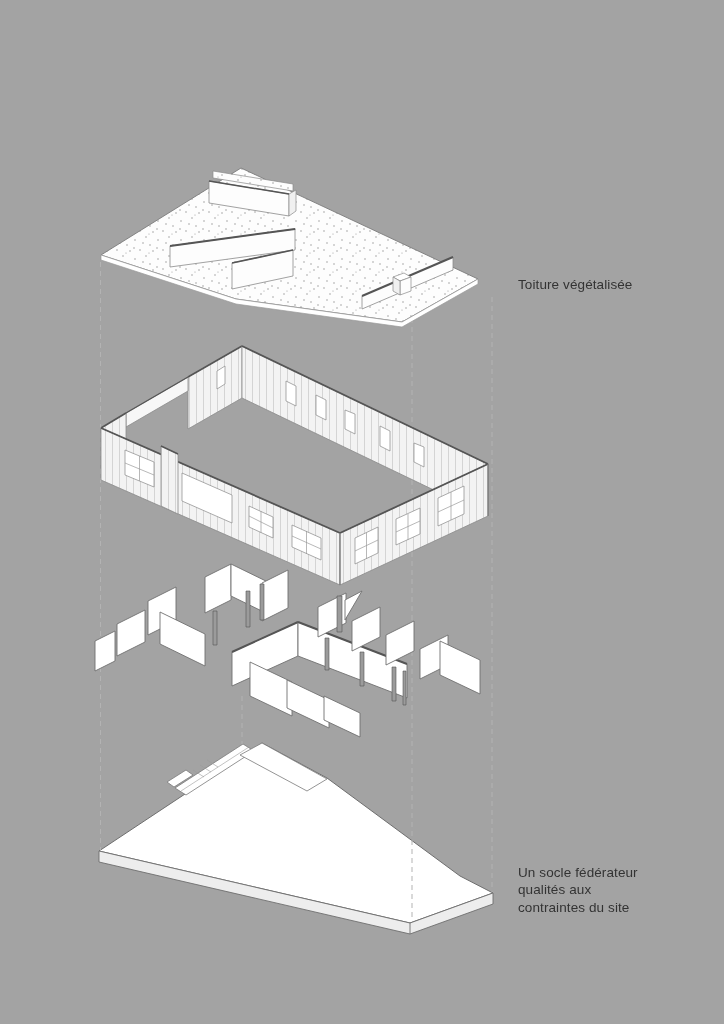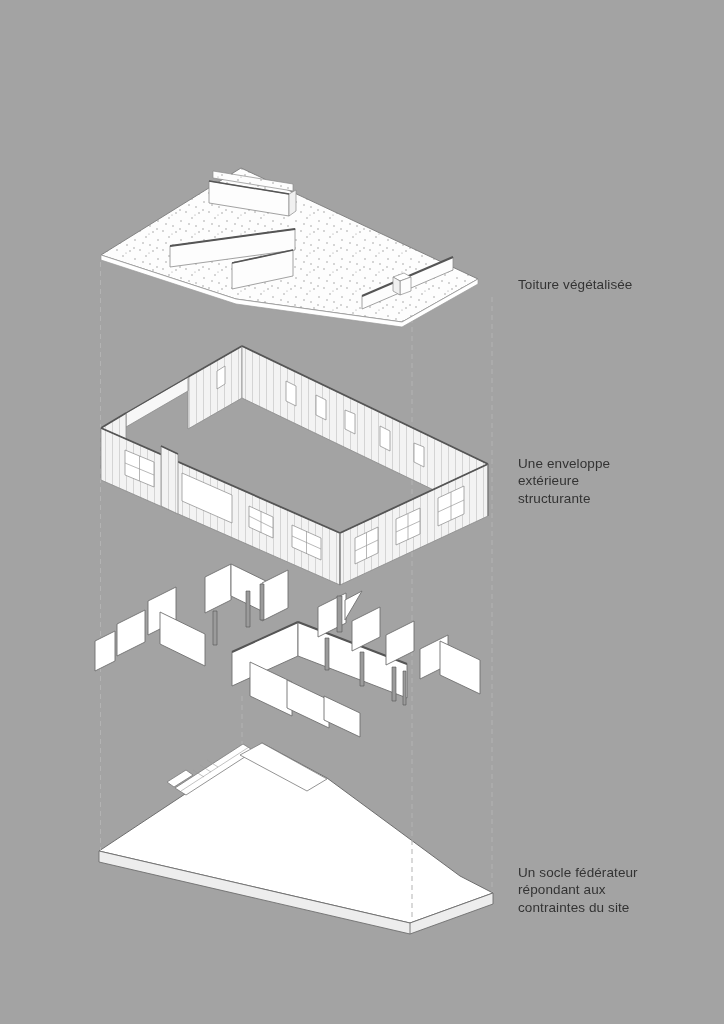--- a/index.html
+++ b/index.html
@@ -163,19 +163,16 @@
       <line x1="232" y1="263" x2="293" y2="250" stroke="#555555" stroke-width="1.6"></line>
 
       <polygon points="213,171 293,184 293,191 213,178" fill="url(#dots)" stroke="#8a8a8a" stroke-width="0.7"></polygon>
       <polygon points="209,181 289,194 289,216 209,203" fill="#fdfdfd" stroke="#8a8a8a" stroke-width="0.8"></polygon>
       <polygon points="289,194 296,190 296,211 289,216" fill="#f0f0f0" stroke="#8a8a8a" stroke-width="0.7"></polygon>
       <line x1="209" y1="181" x2="289" y2="194" stroke="#555555" stroke-width="1.5"></line>
     </g>
   </svg>
 
   <div class="layer-label" style="top:276px">Toiture végétalisée</div>
-  <div class="layer-label" style="top:455px">Une enveloppe
-extérieure
-structurante</div>
   <div class="layer-label" style="top:864px">Un socle fédérateur
-répondant aux
+qualités aux
 contraintes du site</div>
 </div>
 
 </body></html>

